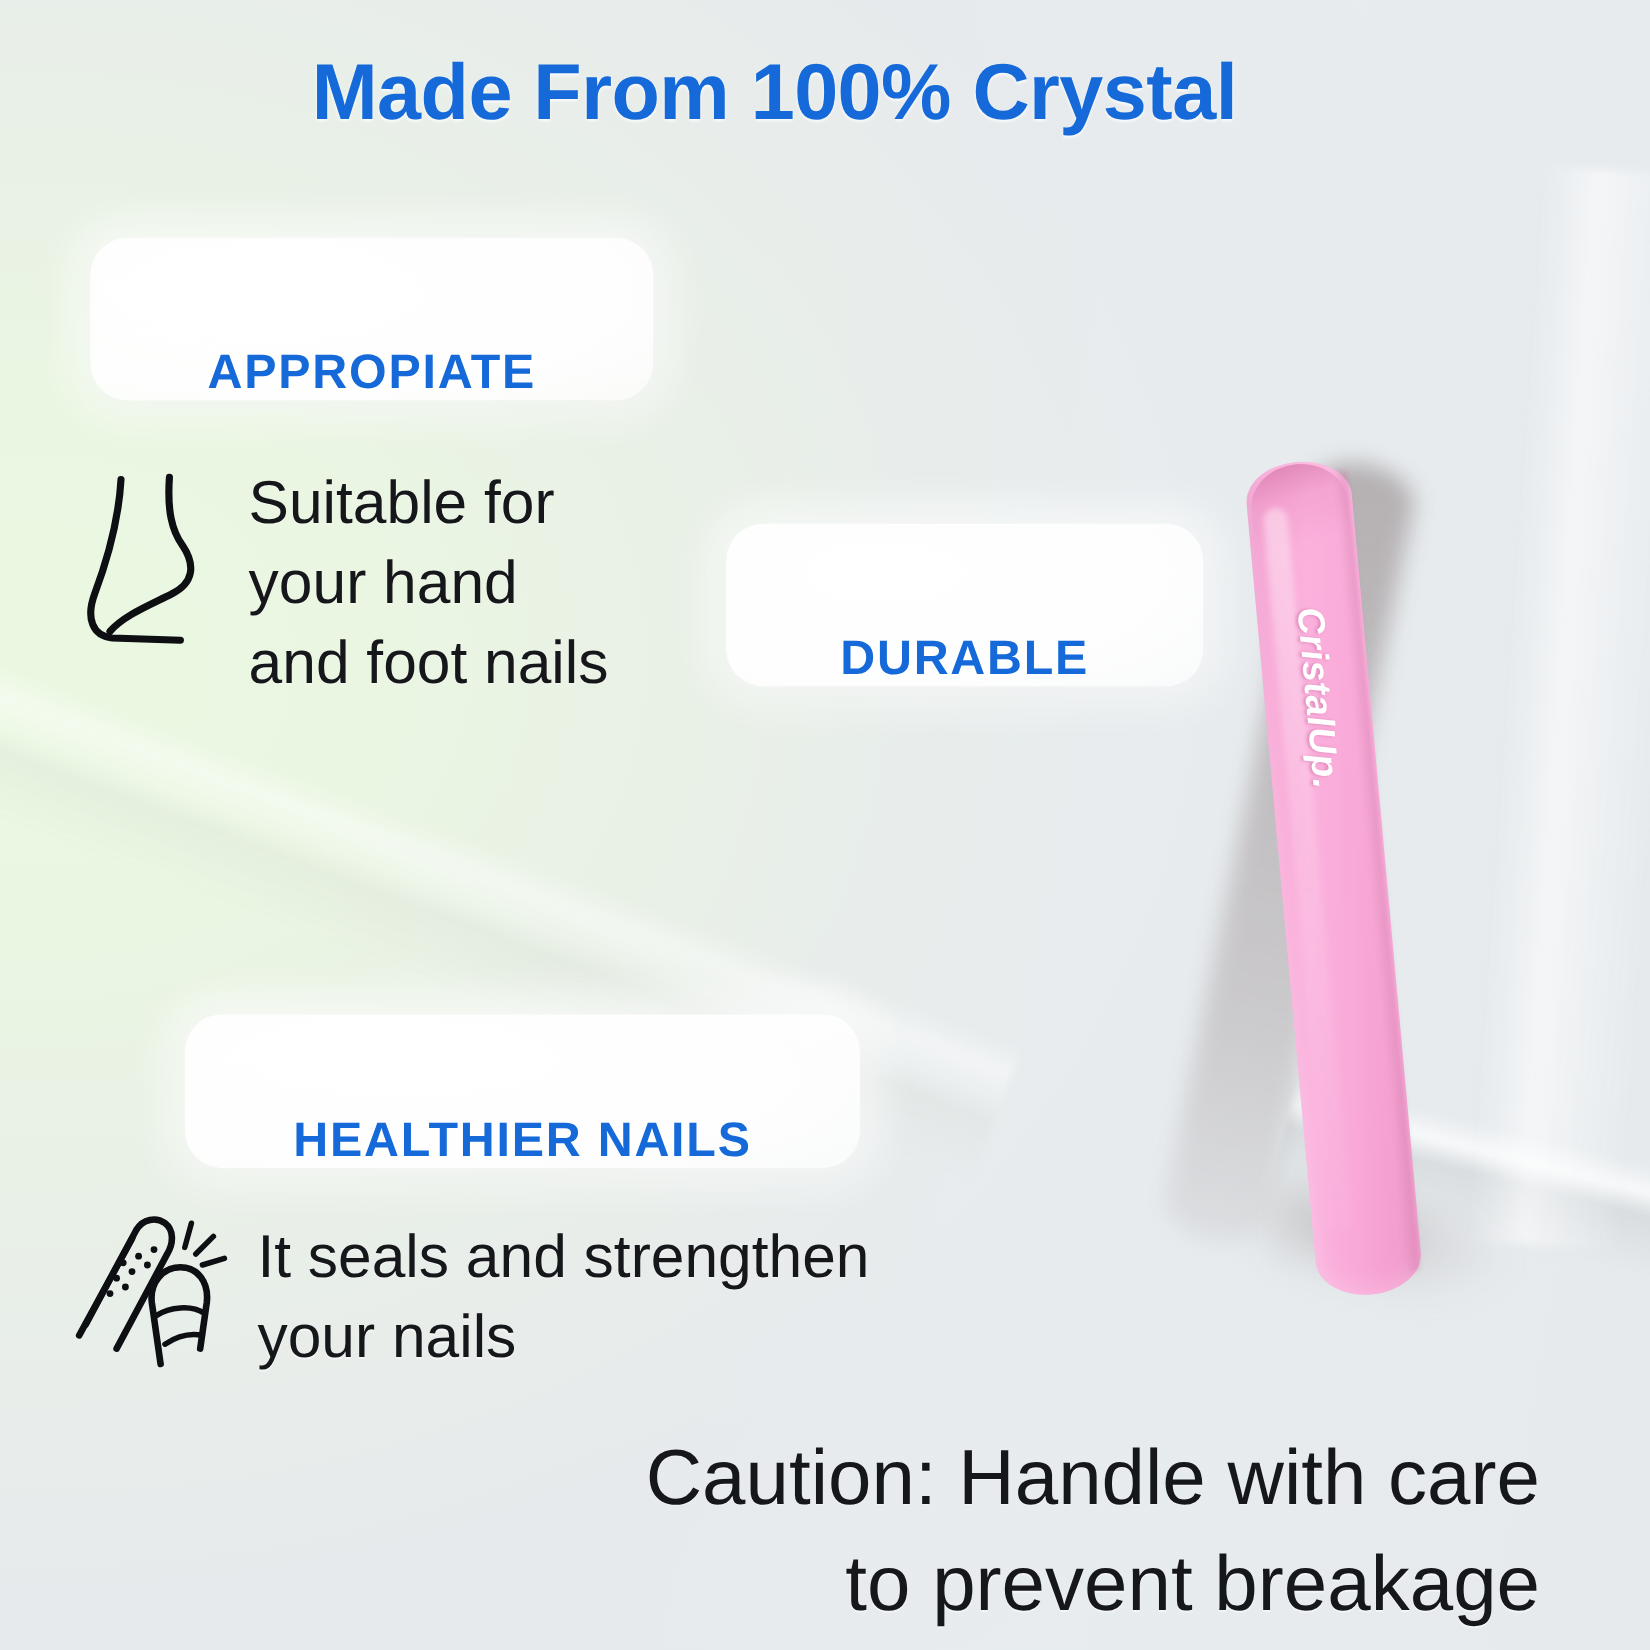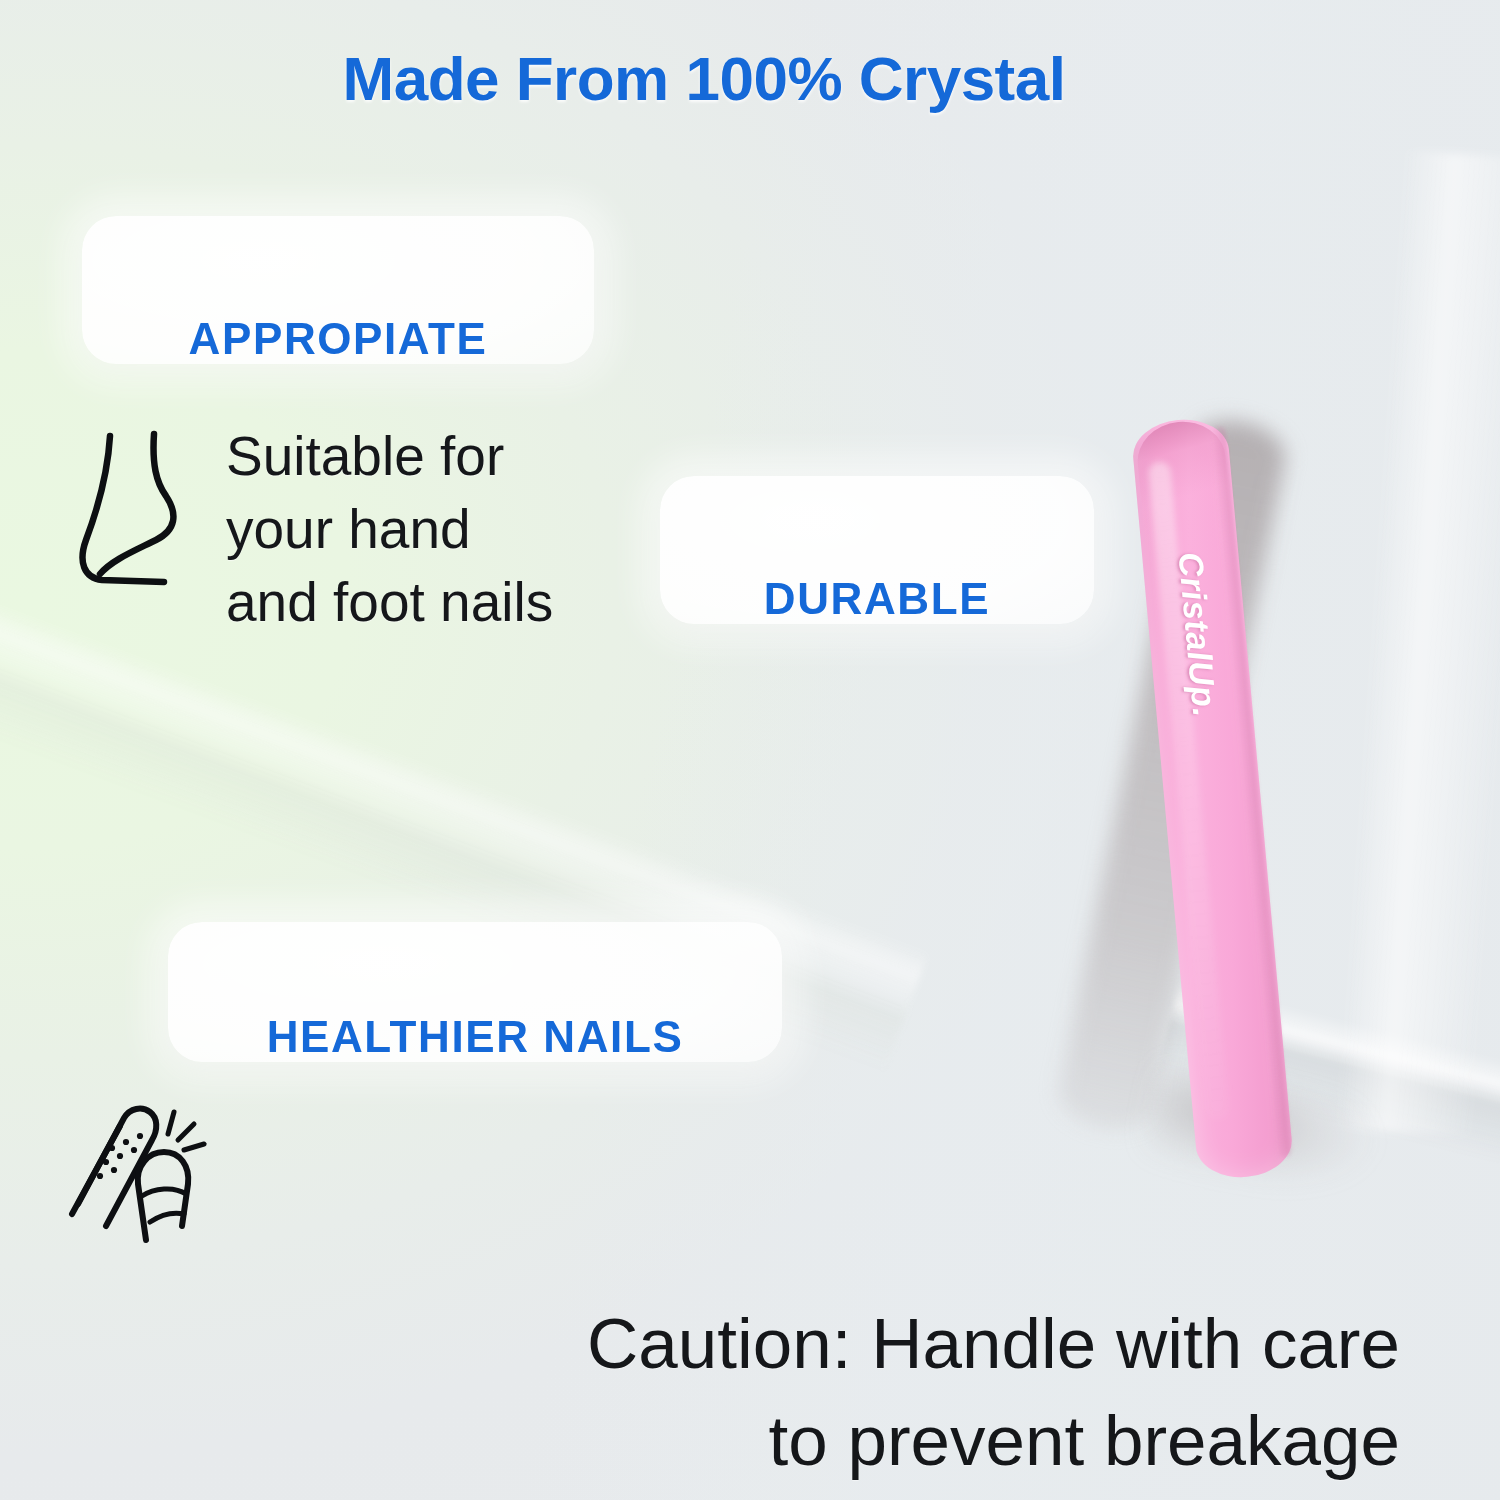--- a/index.html
+++ b/index.html
@@ -79,21 +79,21 @@
     filter: blur(4px);
   }
 
   
   .headline {
     position: absolute;
     left: 0;
     top: 48px;
     width: 1408px;
     text-align: center;
-    font-size: 62px;
+    font-size: 72px;
     line-height: 1;
     font-weight: 700;
     letter-spacing: -0.5px;
     color: #1569d8;
     white-space: nowrap;
     text-shadow: 0 2px 3px rgba(255,255,255,.85);
   }
   .headline .bold {
     font-weight: 700;
   }
@@ -319,20 +319,22 @@
         <circle cx="32" cy="76" r="3.1" fill="#0d0f12"></circle>
         <circle cx="46" cy="70" r="3.1" fill="#0d0f12"></circle>
         <path d="M78 140 L 70 84 C 68 66, 80 52, 96 52 C 112 52, 122 66, 120 84 L 114 126" stroke="#0d0f12" stroke-width="6" stroke-linecap="round" fill="none"></path>
         <path d="M74 96 C 86 88, 106 86, 118 94" stroke="#0d0f12" stroke-width="5" stroke-linecap="round" fill="none"></path>
         <path d="M82 122 C 94 114, 106 112, 116 114" stroke="#0d0f12" stroke-width="5" stroke-linecap="round" fill="none"></path>
         <path d="M100 34 L 106 12" stroke="#0d0f12" stroke-width="5" stroke-linecap="round"></path>
         <path d="M110 40 L 126 24" stroke="#0d0f12" stroke-width="5" stroke-linecap="round"></path>
         <path d="M116 50 L 136 44" stroke="#0d0f12" stroke-width="5" stroke-linecap="round"></path>
       </svg>
     </span>
+    <span class="feature-text">It seals and strengthen
+your nails</span>
   </div>
 
   <div class="caution">Caution: Handle with care
 to prevent breakage</div>
 
   <div id="product">
     <div class="file-shadow"></div>
     <div class="file-shadow-2"></div>
     <div class="file-body">
       <div class="file-top-cap"></div>

